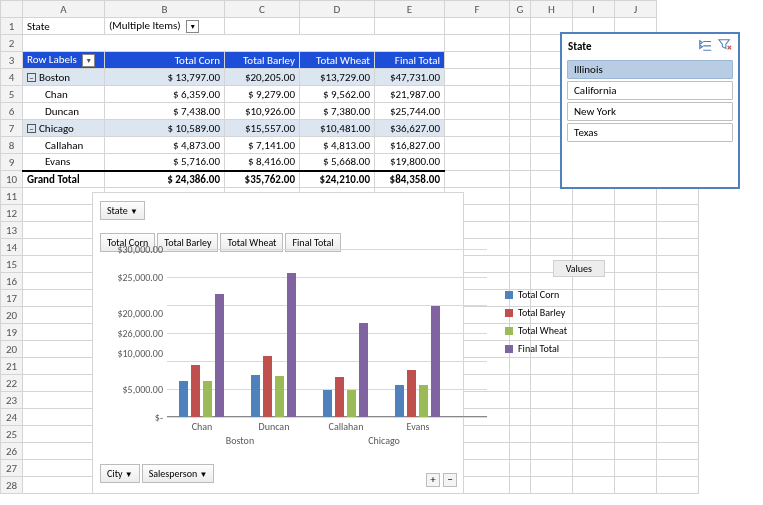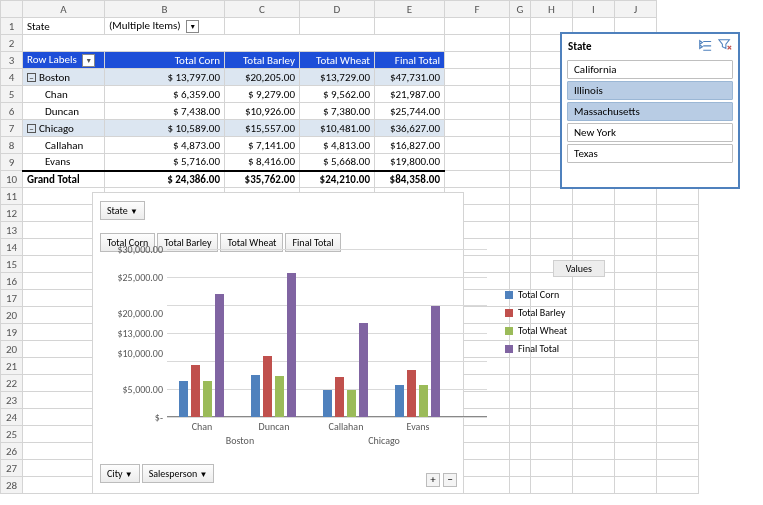--- a/index.html
+++ b/index.html
@@ -584,23 +584,22 @@
       </span>
       <span>
         <svg viewBox="0 0 16 16">
             <path d="M1 2h12l-4 5v5l-4-2V7z" fill="none" stroke="#4f81bd" stroke-width="1.2"></path>
             <path d="M11 9l4 4M15 9l-4 4" stroke="#c0504d" stroke-width="1.5"></path>
           </svg>
       </span>
     </span>
   </div>
   <div id="slicer-items">
+      <div class="slicer-item selected">Illinois</div>
       <div class="slicer-item">California</div>
-      <div class="slicer-item selected">Illinois</div>
-      <div class="slicer-item selected">Massachusetts</div>
       <div class="slicer-item">New York</div>
       <div class="slicer-item">Texas</div>
     </div>
 </div>
 
 <div class="chart">
   <div style="margin:4px 0 0 6px">
     <span class="chart-filter-btn">
       <span>State</span> <span style="font-size:8px">▼</span>
     </span>
@@ -608,21 +607,21 @@
   <div class="series-btns" id="series-btns"><span class="chart-filter-btn">Total Corn</span><span class="chart-filter-btn">Total Barley</span><span class="chart-filter-btn">Total Wheat</span><span class="chart-filter-btn">Final Total</span></div>
   <div class="plot-area">
     <div id="ygrid">
         <div class="gridline" style="top: 168px;"></div>
         <div class="ylabel" style="top: 168px;">$-</div>
         <div class="gridline" style="top: 140px;"></div>
         <div class="ylabel" style="top: 140px;">$5,000.00</div>
         <div class="gridline" style="top: 112px;"></div>
         <div class="ylabel" style="top: 104px;">$10,000.00</div>
         <div class="gridline" style="top: 84px;"></div>
-        <div class="ylabel" style="top: 84px;">$13,000.00</div>
+        <div class="ylabel" style="top: 84px;">$26,000.00</div>
         <div class="gridline" style="top: 56px;"></div>
         <div class="ylabel" style="top: 64px;">$20,000.00</div>
         <div class="gridline" style="top: 28px;"></div>
         <div class="ylabel" style="top: 28px;">$25,000.00</div>
         <div class="gridline" style="top: 0px;"></div>
         <div class="ylabel" style="top: 0px;">$30,000.00</div>
       </div>
     <div class="xaxis-line"></div>
     <div class="bars" id="bars">
         <div class="bar" style="left: 12px; height: 35.6104px; background: rgb(79, 129, 189);"></div>

